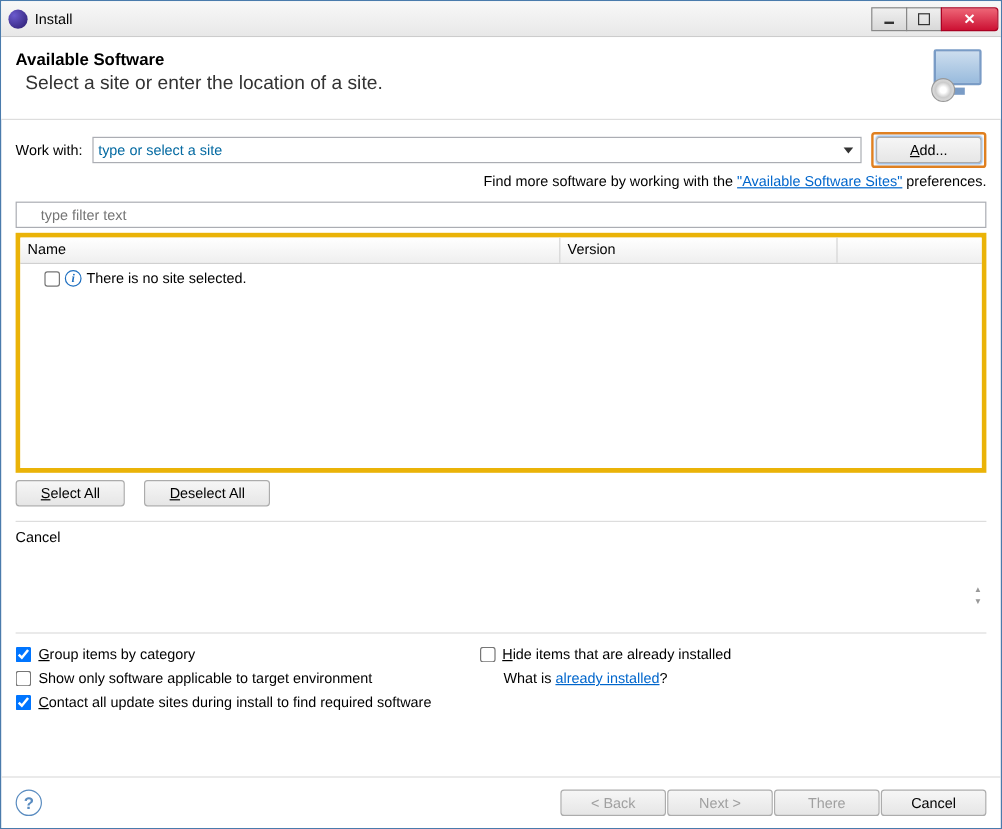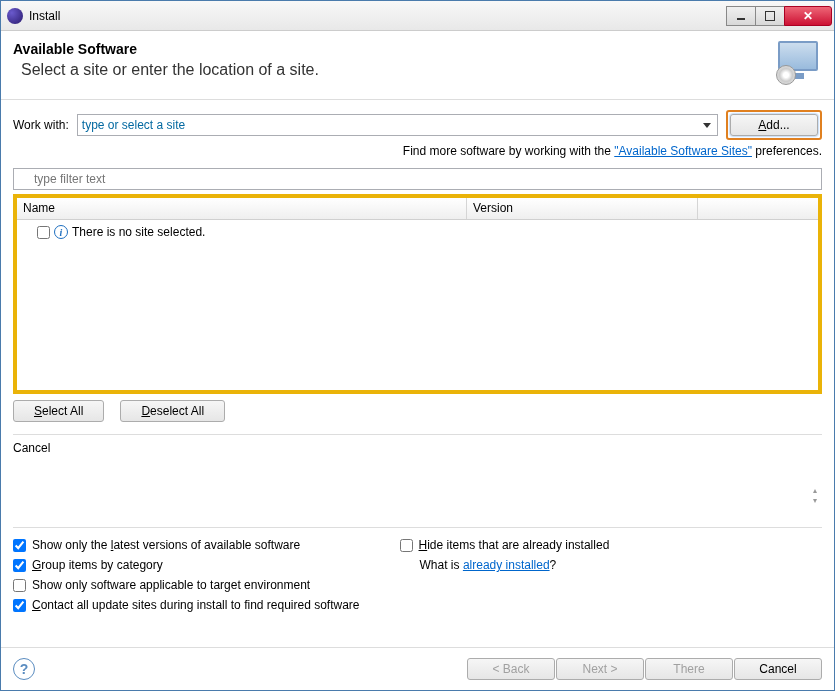--- a/index.html
+++ b/index.html
@@ -140,24 +140,20 @@
           <span>▴</span>
           <span>▾</span>
         </div>
     </div>
 
     <div class="divider"></div>
     <div class="options">
       <div class="opt-col">
         <label class="opt">
             <input type="checkbox" checked="" style="">
-            <span>Show only the <span class="underline">l</span>atest versions of available software</span>
-          </label>
-        <label class="opt">
-            <input type="checkbox" checked="" style="">
             <span><span class="underline">G</span>roup items by category</span>
           </label>
         <label class="opt">
             <input type="checkbox" style="">
             <span>Show only software applicable to target environment</span>
           </label>
         <label class="opt">
             <input type="checkbox" checked="" style="">
             <span><span class="underline">C</span>ontact all update sites during install to find required software</span>
           </label>

